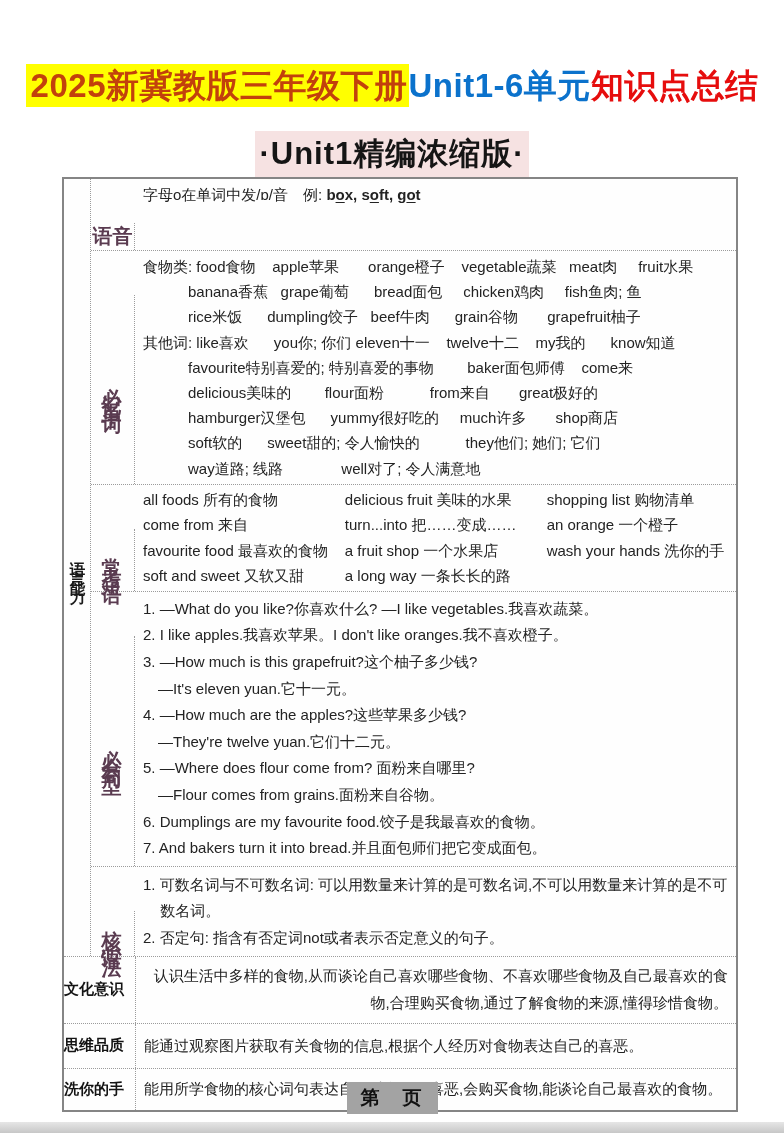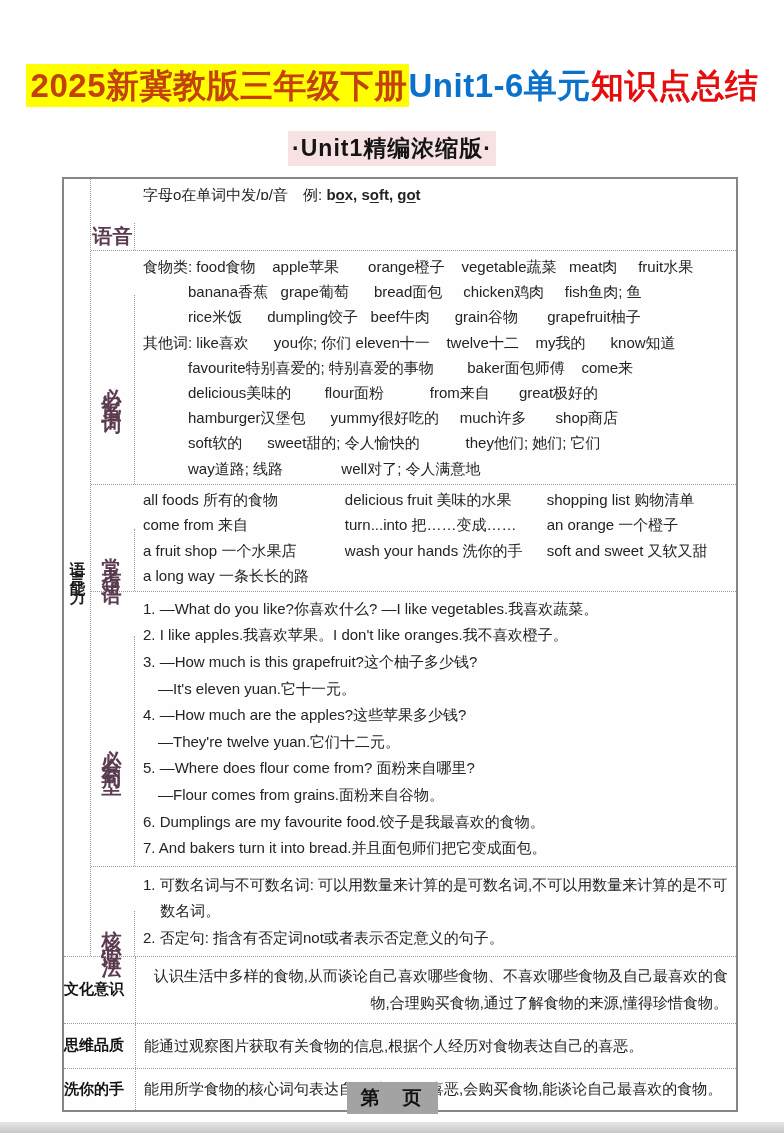--- a/index.html
+++ b/index.html
@@ -16,21 +16,21 @@
     position:absolute; top:64px; left:0; width:100%;
     text-align:center; font-size:33px; font-weight:800;
     letter-spacing:0.5px; white-space:nowrap;
   }
   .title-hl { background:#ffff00; color:#c2410c; padding:3px 1px 3px 5px; }
   .title-blue { color:#0b72cc; padding:3px 0; }
   .title-red { color:#e60d0d; padding:3px 0; }
   .subtitle-row { position:absolute; top:131px; left:0; width:100%; text-align:center; }
   .subtitle {
     display:inline-block; background:#f6e2e2; color:#151515;
-    font-size:23px; font-weight:700; padding:2px 4px; letter-spacing:1px;
+    font-size:31px; font-weight:700; padding:2px 4px; letter-spacing:1px;
   }
   
   .sheet {
     position:absolute; left:62px; top:177px; width:676px;
     border:2px solid #858585; background:#fefefe;
     font-size:15px;
   }
   .upper { display:flex; border-bottom:1px dotted #9b9b9b; }
   .colA {
     width:27px; border-right:1px dotted #9b9b9b;
@@ -134,20 +134,21 @@
           <span class="v-text">常考短语</span>
         </div>
         <div class="cell">
 
         <div class="t-line">all foods 所有的食物</div>
             <div class="t-line">delicious fruit 美味的水果</div>
             <div class="t-line">shopping list 购物清单</div>
             <div class="t-line">come from 来自</div>
             <div class="t-line">turn...into 把……变成……</div>
             <div class="t-line">an orange 一个橙子</div>
+            <div class="t-line">favourite food 最喜欢的食物</div>
             <div class="t-line">a fruit shop 一个水果店</div>
             <div class="t-line">wash your hands 洗你的手</div>
             <div class="t-line">soft and sweet 又软又甜</div>
             <div class="t-line">a long way 一条长长的路</div>
           </div>
       </div>
 
       <div class="t-row r-sent">
         <div class="labB">
           <span class="v-text">必会句型</span>

